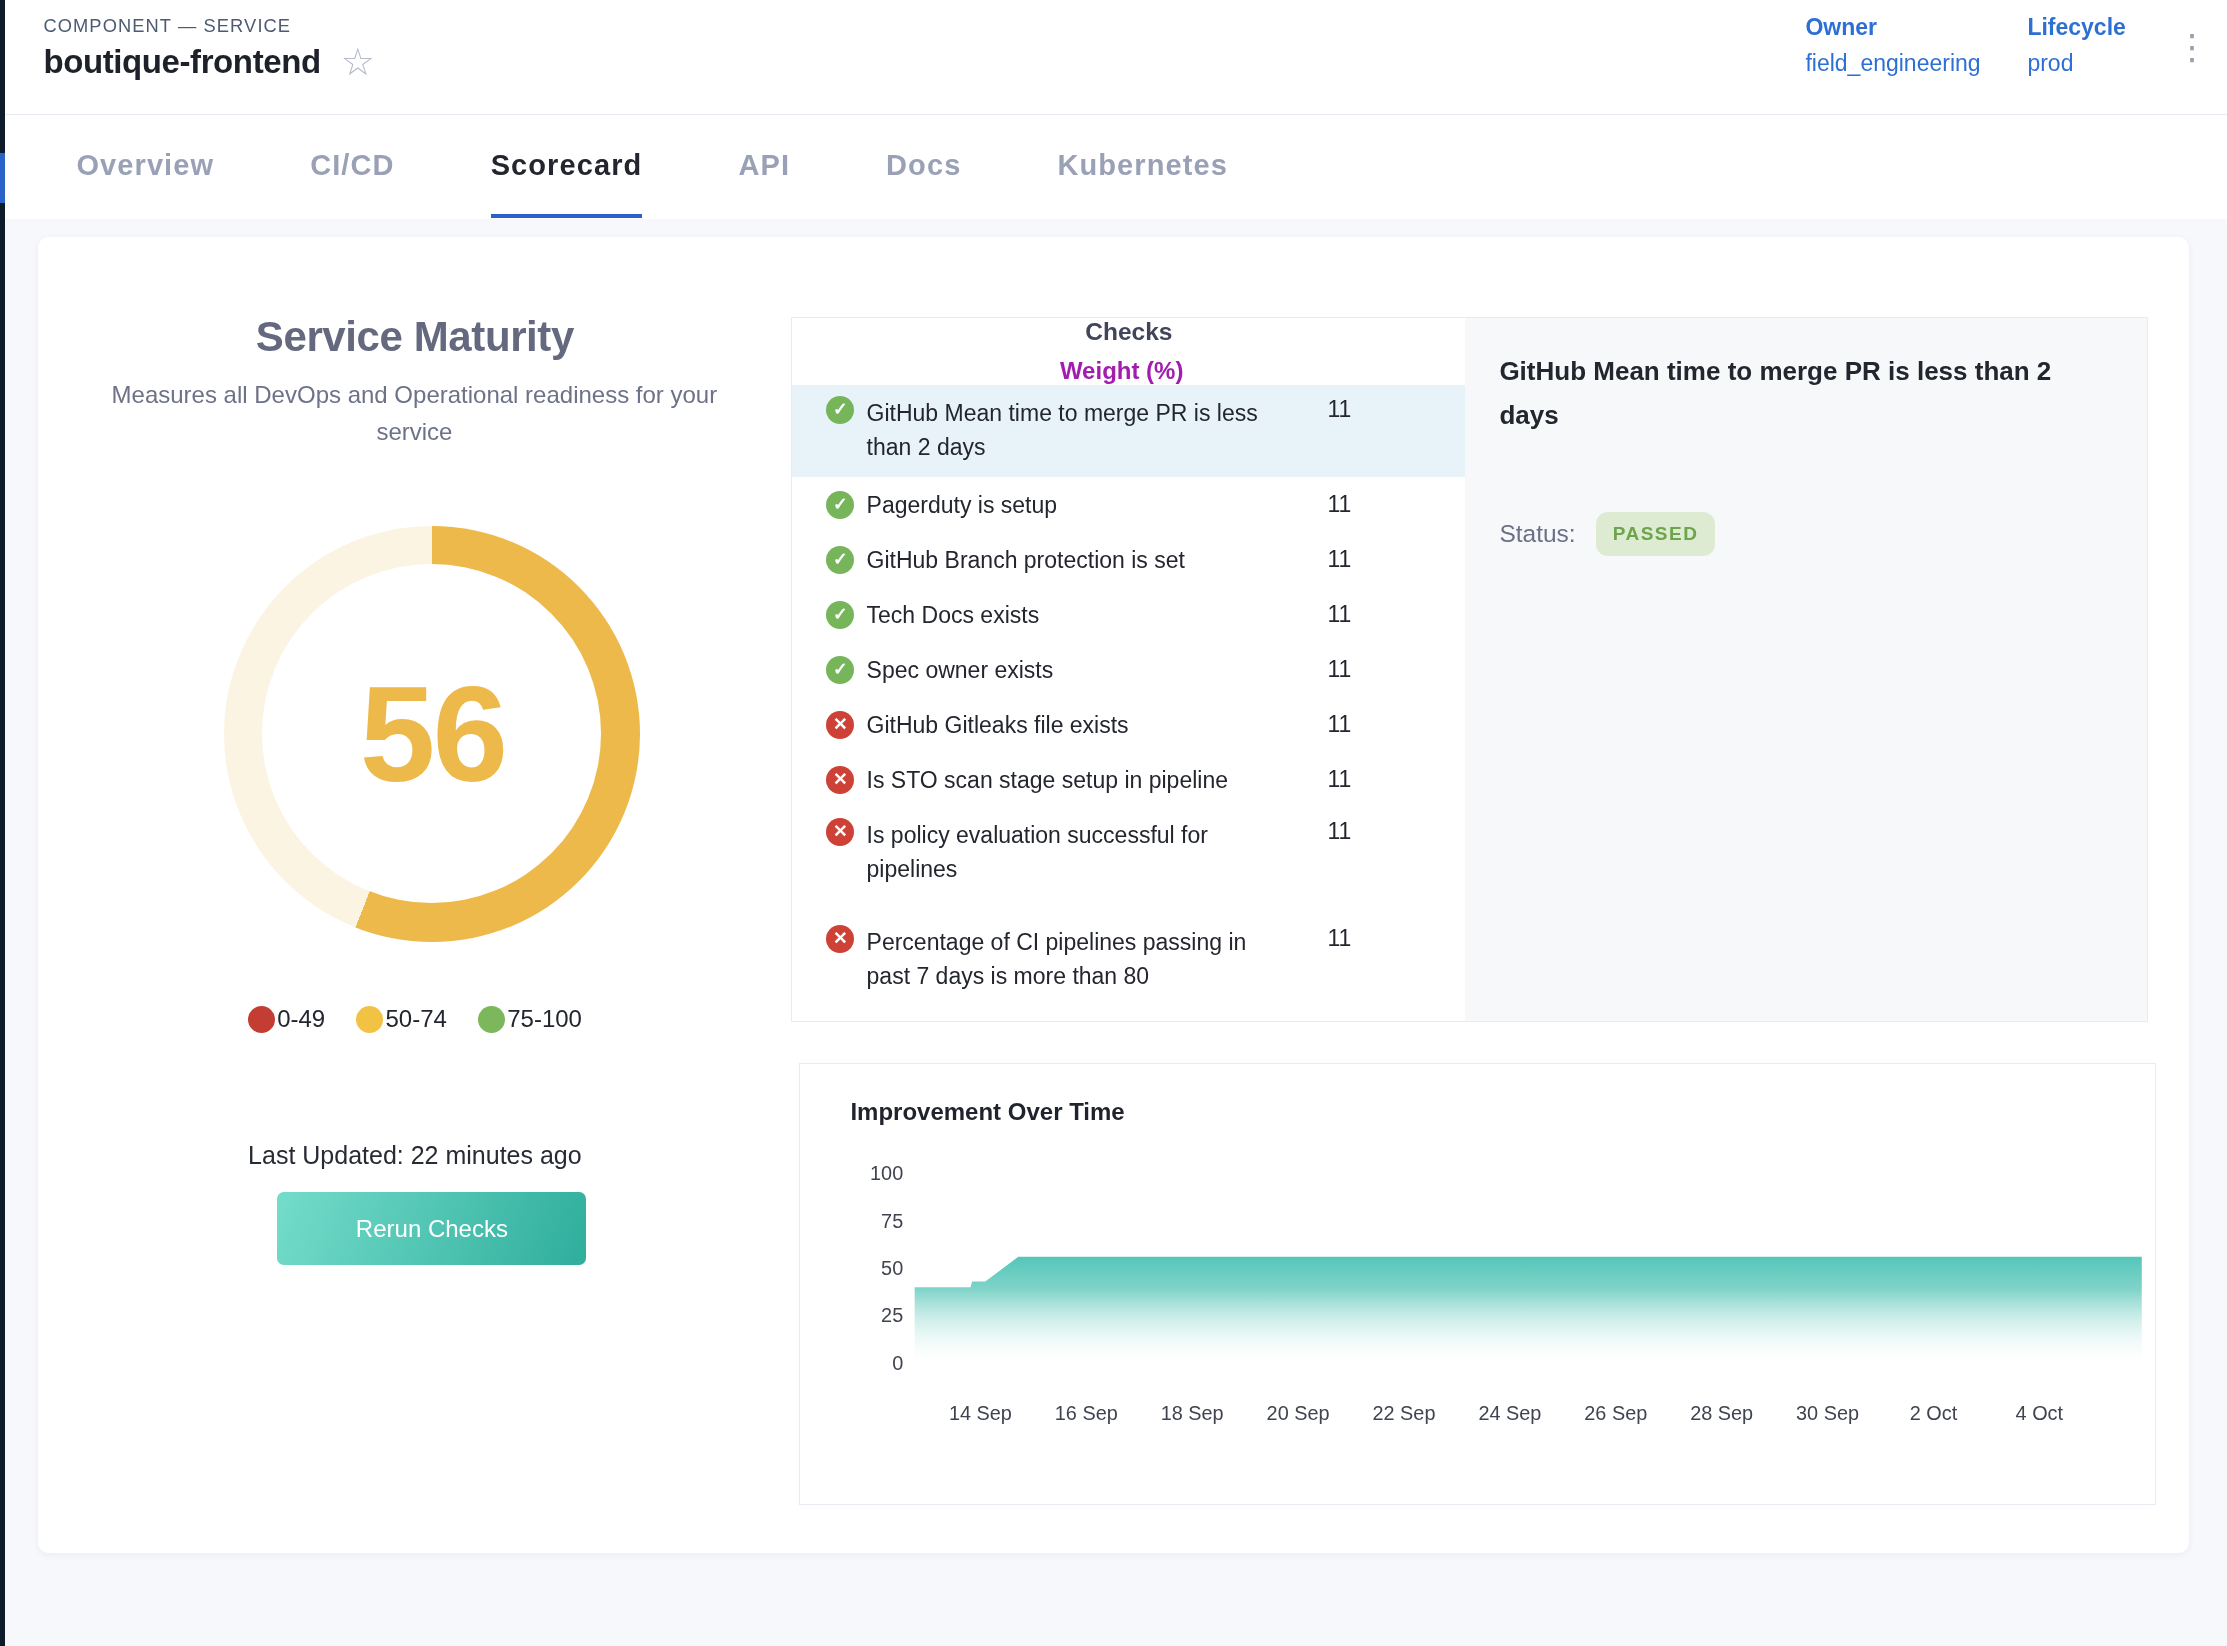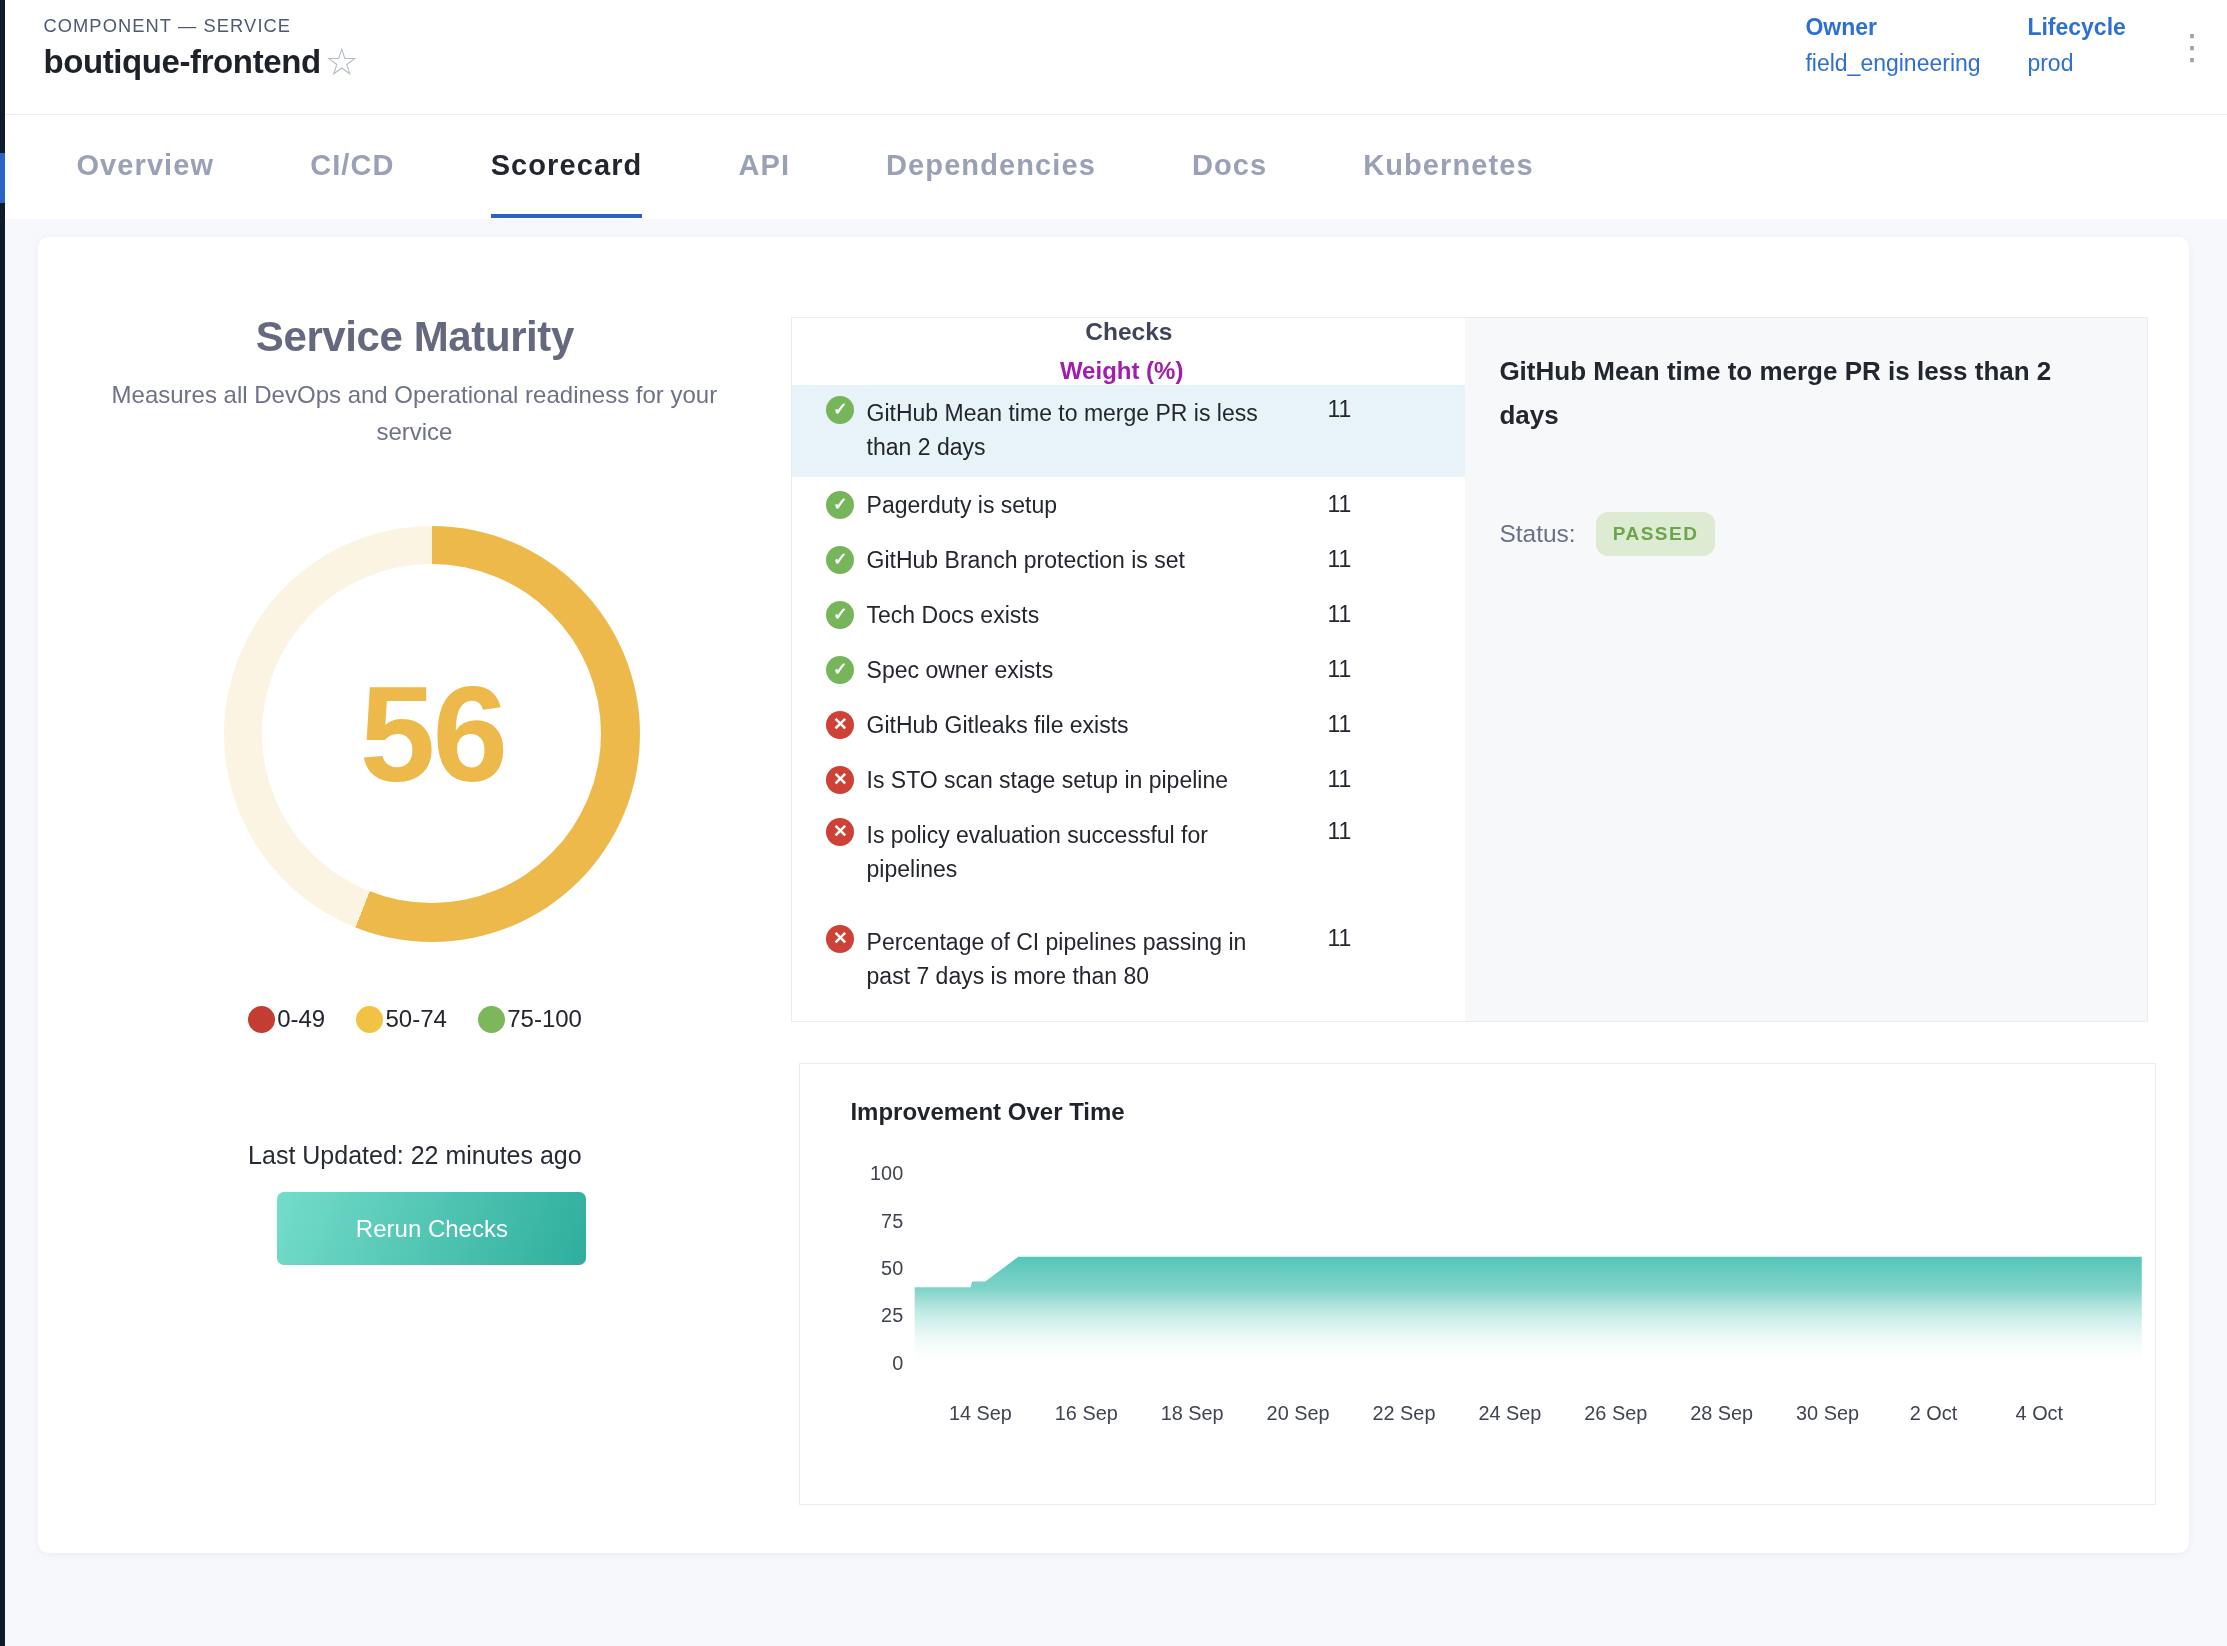--- a/index.html
+++ b/index.html
@@ -9,21 +9,21 @@
 
   
   .edge-stripe { position:absolute; left:0; top:0; width:5.4px; height:1647px; background:#0d1b2b; z-index:30; }
   .edge-stripe .accent { position:absolute; left:0; top:153px; width:5.4px; height:50px; background:#2a64c8; }
 
   
   .header { position:absolute; left:5.4px; top:0; width:2222px; height:115px; background:#fff;
     border-bottom:1.5px solid #e9ebf2; z-index:10; }
   .eyebrow { position:absolute; left:38px; top:15.3px; font-size:18.3px; letter-spacing:1.1px;
     color:#4d5a74; font-weight:500; }
-  .title-row { position:absolute; left:38px; top:43px; display:flex; align-items:center; gap:4px; }
+  .title-row { position:absolute; left:38px; top:43px; display:flex; align-items:center; gap:20px; }
   .page-title { font-size:33px; font-weight:700; color:#1d2129; letter-spacing:-0.4px; }
   .star { font-size:38px; color:#b5bbca; line-height:1; cursor:pointer; }
   .meta-block { position:absolute; top:13.8px; }
   .meta-block .lbl { font-size:23px; font-weight:700; color:#2e6fd4; margin-bottom:9.2px; }
   .meta-block .val { font-size:23px; color:#2e6fd4; }
   .meta-owner { left:1800px; }
   .meta-lifecycle { left:2022px; }
   .kebab { position:absolute; left:2169px; top:27.5px; font-size:35px; color:#99a1ad; line-height:1.1; cursor:pointer; }
 
   
@@ -113,21 +113,20 @@
       <div class="val">prod</div>
     </div>
     <div class="kebab">⋮</div>
   </div>
 
   <div class="tabbar" id="tabbar">
       <div class="tab">Overview</div>
       <div class="tab">CI/CD</div>
       <div class="tab active">Scorecard</div>
       <div class="tab">API</div>
-      <div class="tab">Dependencies</div>
       <div class="tab">Docs</div>
       <div class="tab">Kubernetes</div>
     </div>
 
   <div class="content">
     <div class="card">
 
       <div class="maturity">
         <div class="m-title">Service Maturity</div>
         <div class="m-sub">Measures all DevOps and Operational readiness for your service</div>

